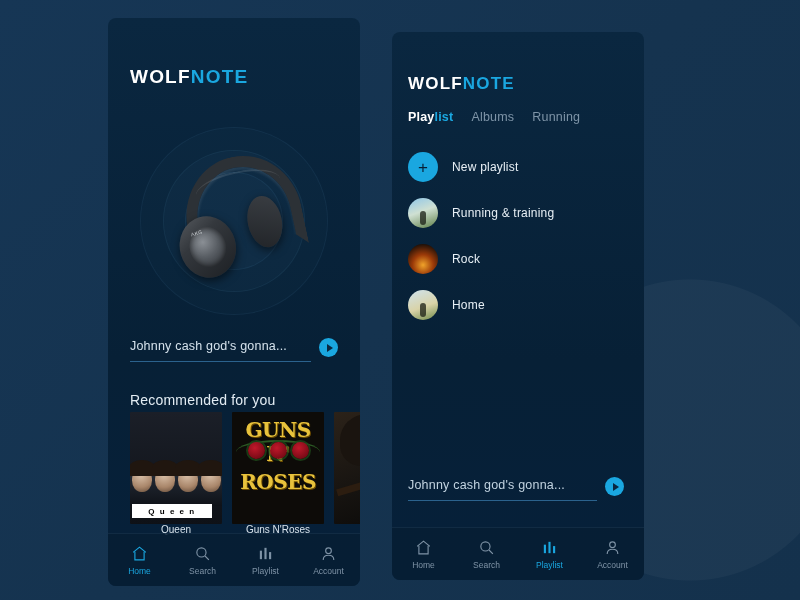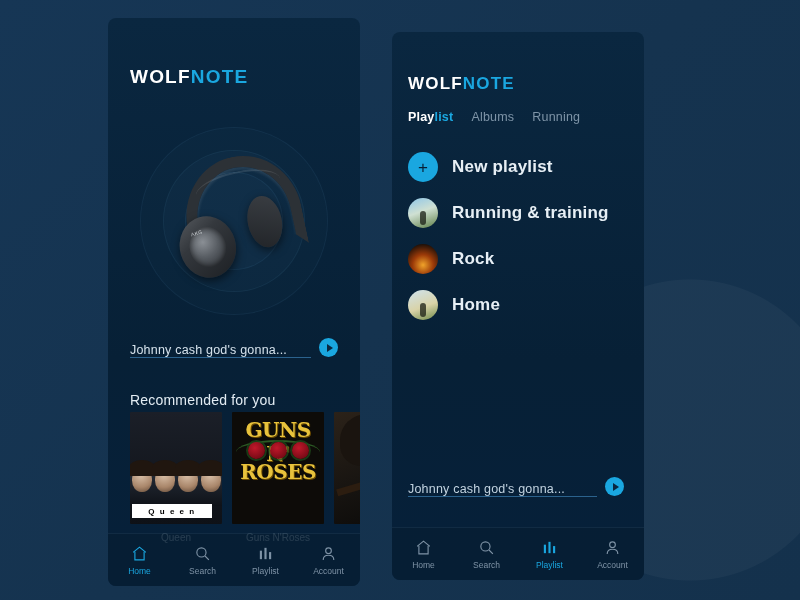--- a/index.html
+++ b/index.html
@@ -156,21 +156,21 @@
     align-items: center;
   }
   #phone-left .searchbar {
     left: 22px;
     top: 320px;
     width: 208px;
   }
   .searchbar .field {
     flex: 1;
     border-bottom: 1px solid;
-    padding-bottom: 0;
+    padding-bottom: 8px;
     font-size: 12.5px;
     letter-spacing: 0.2px;
   }
   #phone-left .searchbar .field {
     color: #d5e2ec;
     border-bottom-color: #2b628d;
   }
   .play-btn {
     width: 19px;
     height: 19px;
@@ -212,21 +212,21 @@
   }
   .album { width: 92px; flex: none; }
   .album .art {
     width: 92px;
     height: 112px;
     border-radius: 1px;
     position: relative;
     overflow: hidden;
   }
   .album .cap {
-    margin-top: 8px;
+    margin-top: 0;
     text-align: center;
     font-size: 10px;
     color: #d8e3ec;
   }
   
   .art-queen {
     background: linear-gradient(180deg, #1b1f28 0%, #0e1117 100%);
   }
   .art-queen .faces {
     position: absolute;
@@ -272,21 +272,21 @@
     position: absolute;
     left: 0; right: 0;
     text-align: center;
     color: #e8c23c;
     font-family: "DejaVu Serif", serif;
     font-weight: bold;
     letter-spacing: -0.5px;
     text-shadow: 1px 1px 0 #6b4b00;
   }
   .art-guns .g1 { top: 6px; font-size: 20px; }
-  .art-guns .g2 { top: 48px; font-size: 20px; }
+  .art-guns .g2 { top: 58px; font-size: 20px; }
   .art-guns .roses {
     position: absolute;
     left: 0; right: 0; top: 30px;
     display: flex;
     justify-content: center;
     gap: 5px;
   }
   .art-guns .rose {
     width: 17px; height: 17px; border-radius: 50%;
     background: radial-gradient(circle at 40% 35%, #c0182a 0%, #7c0b17 70%, #3d040a 100%);
@@ -404,24 +404,23 @@
     position: absolute;
     left: 50%;
     bottom: 3px;
     transform: translateX(-50%);
     width: 6px;
     height: 14px;
     background: rgba(25,30,20,0.75);
     border-radius: 3px;
   }
   .plabel {
-    font-size: 17px;
+    font-size: 12px;
     color: #e7eff5;
     letter-spacing: 0.2px;
-    font-weight: bold;
   }
 
   #phone-right .searchbar {
     left: 16px;
     bottom: 78px;
     width: 216px;
   }
   #phone-right .searchbar .field {
     color: #c2d3e0;
     border-bottom-color: #2b628d;

